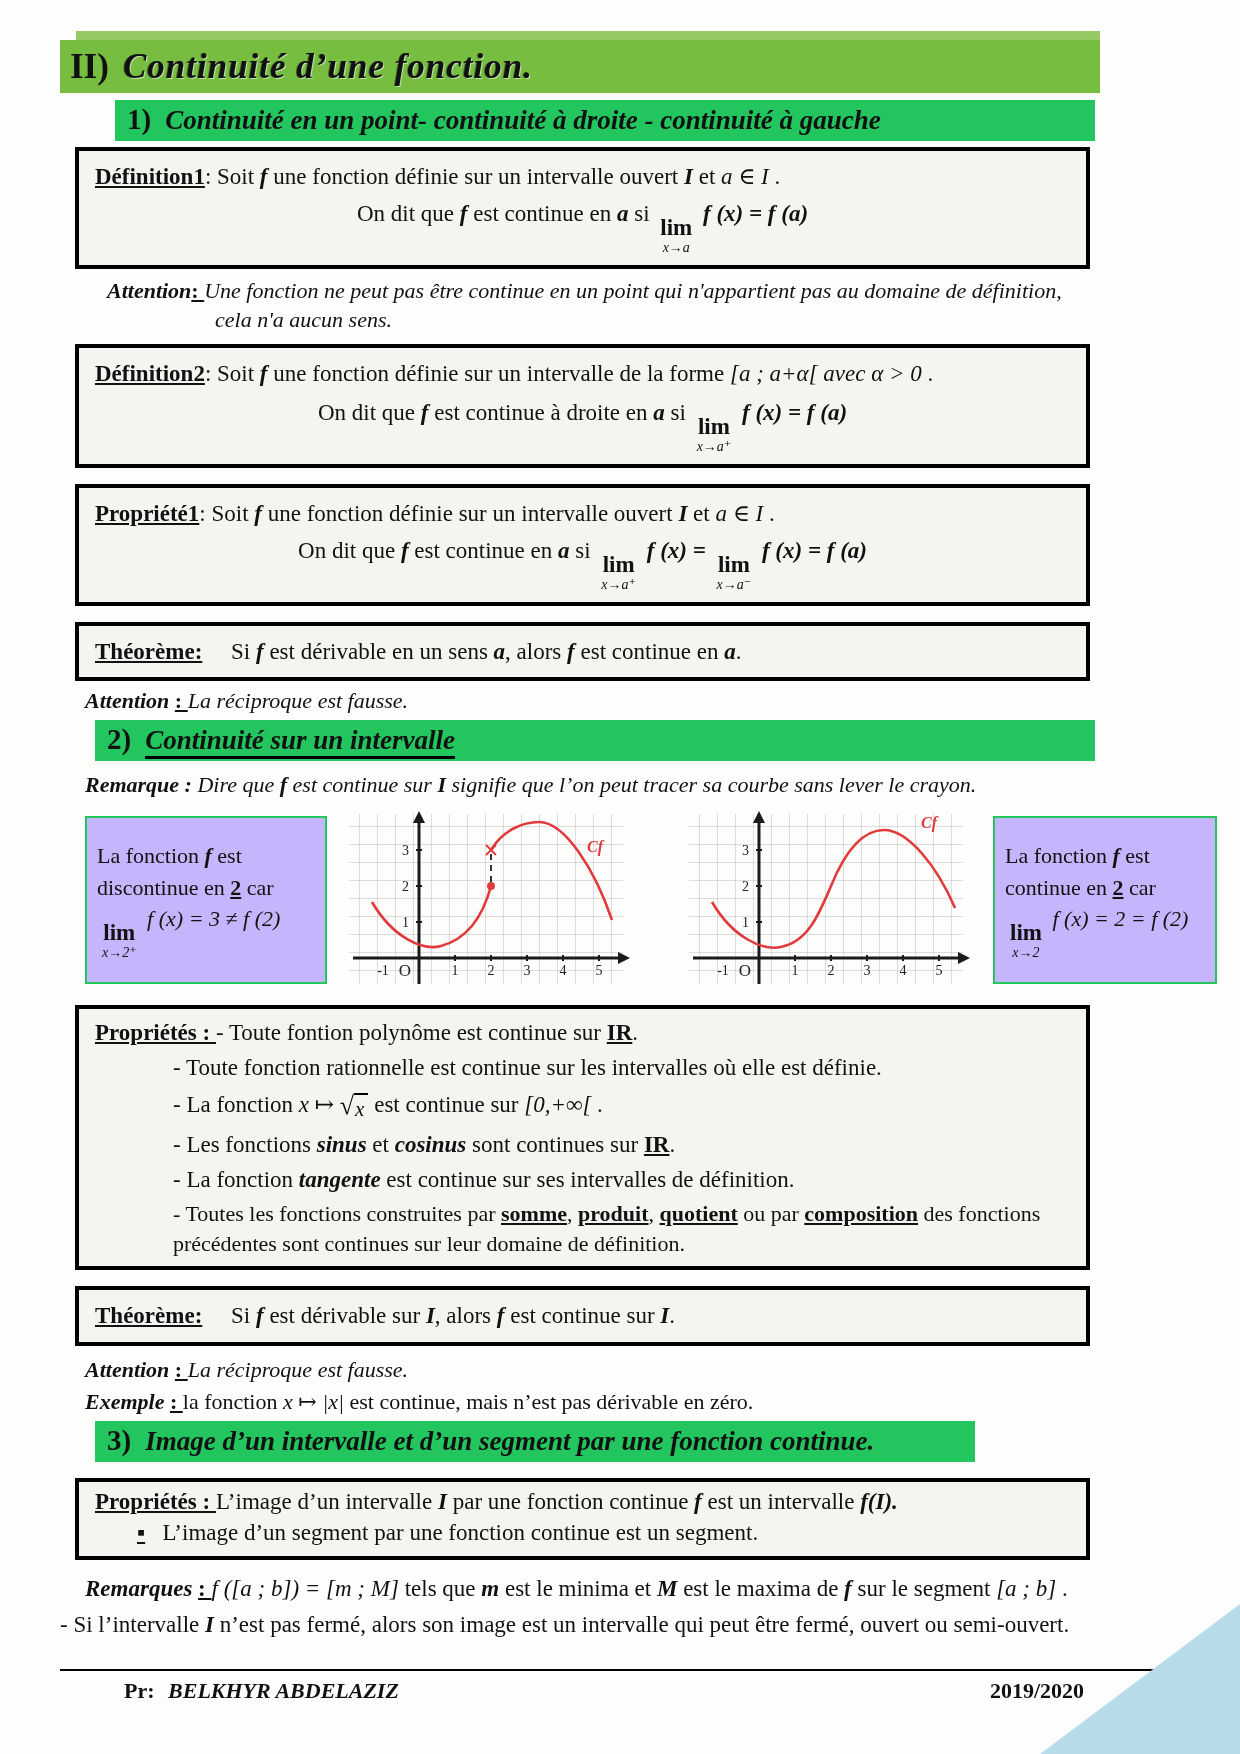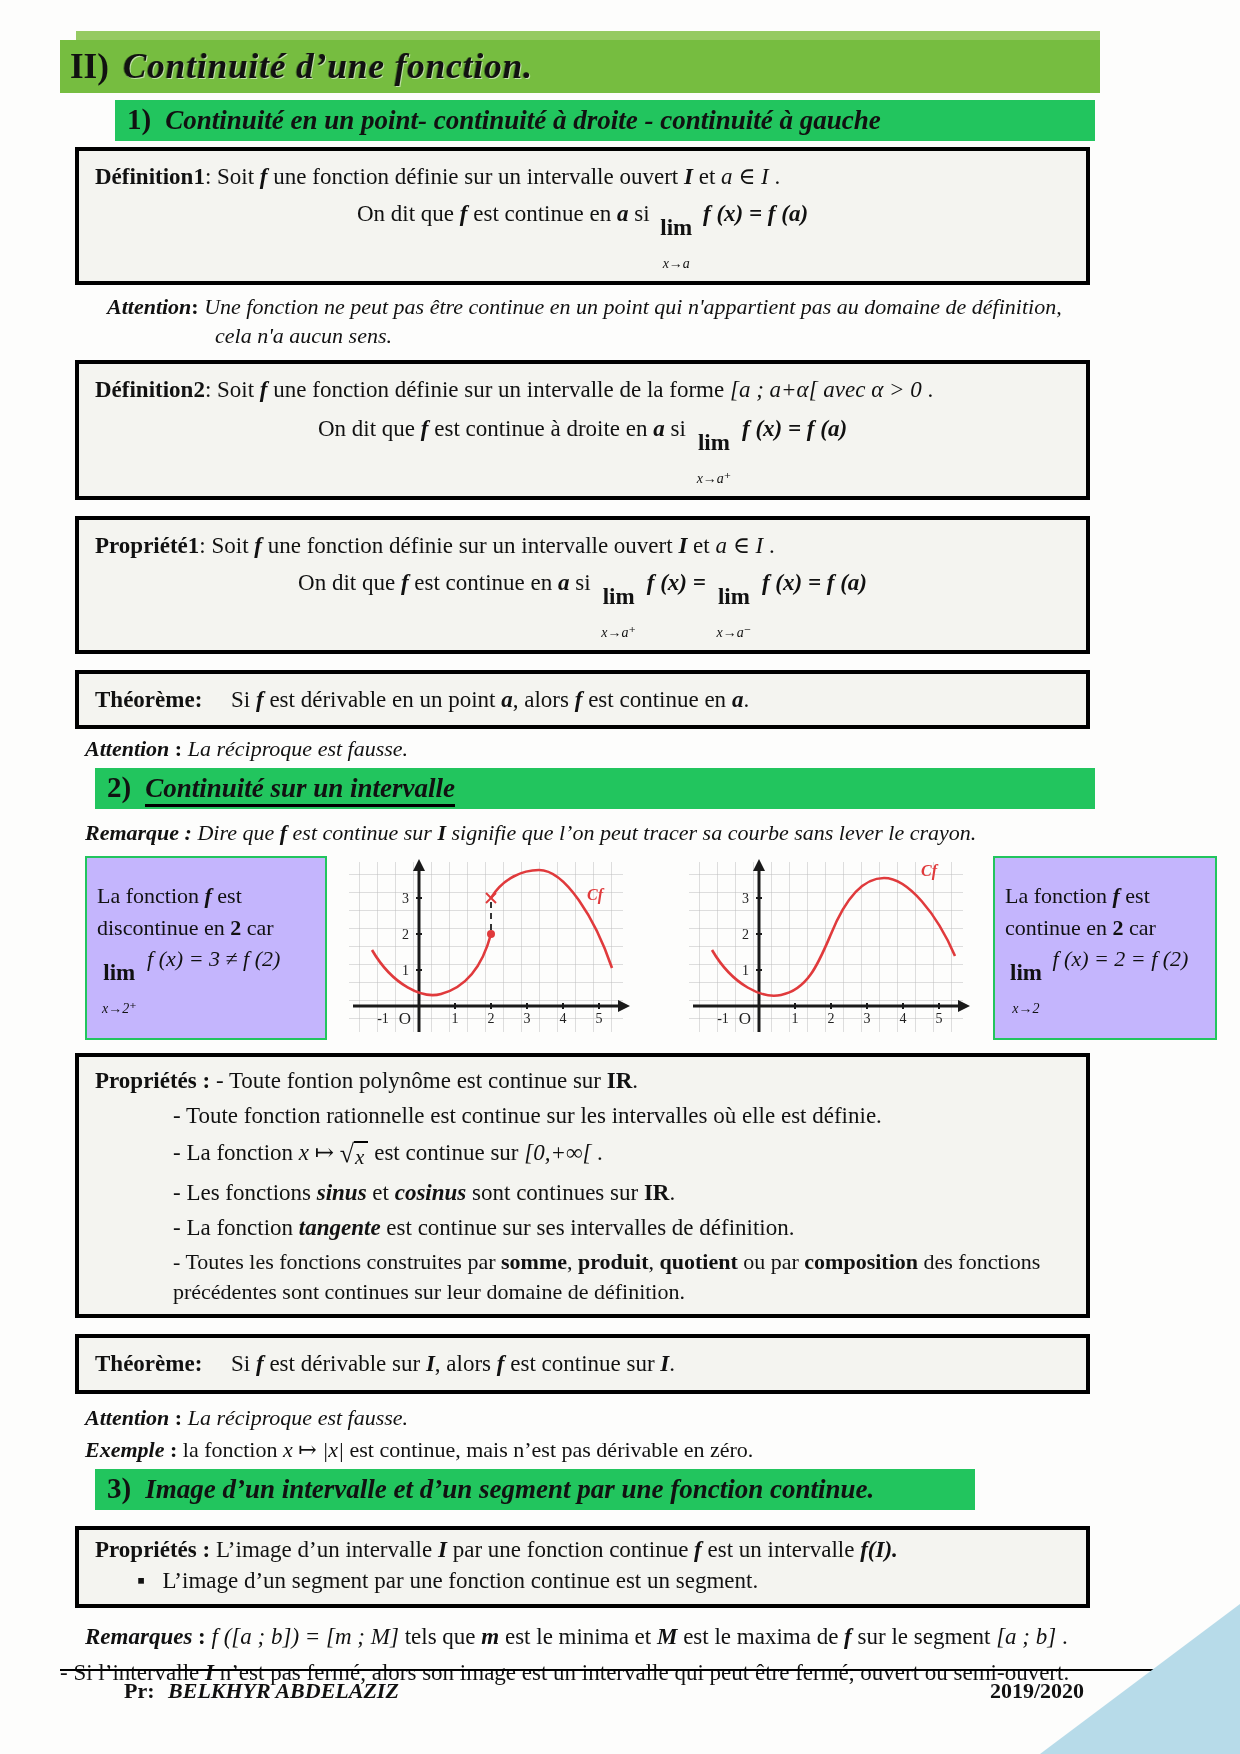--- a/index.html
+++ b/index.html
@@ -19,29 +19,29 @@
   .secbar .stitle{font-weight:700;font-style:italic;font-size:27px;margin-left:10px;}
   .s1{margin-left:115px;width:980px;}
   .s2{margin-left:95px;width:1000px;margin-top:4px;}
   .s2 .stitle{border-bottom:3px solid #000;padding-bottom:1px;}
   .s3{margin-left:95px;width:880px;margin-top:4px;}
   .box{border:4px solid #000;background:#f4f4f0;margin-left:75px;width:1015px;
        box-sizing:border-box;padding:10px 16px;font-size:23px;line-height:1.35;}
   .center{text-align:center;}
   .note{font-size:22px;margin-left:85px;margin-top:8px;line-height:1.3;}
   .attn1{padding-left:130px;text-indent:-108px;width:990px;box-sizing:border-box;}
-  .sg-b{font-weight:700;}
+  .sg-b{font-weight:700;text-decoration:underline;}
   .sg-i{font-style:italic;}
   .sg-bi{font-weight:700;font-style:italic;}
   .sg-math{font-style:italic;}
   .sg-mathb{font-style:italic;font-weight:700;}
   .limwrap{display:inline-flex;flex-direction:column;align-items:center;vertical-align:-14px;
            margin:0 5px;line-height:1;}
   .limtop{font-weight:700;font-size:23px;}
-  .limunder{font-size:14px;font-style:italic;margin-top:18px;}
+  .limunder{font-size:14px;font-style:italic;margin-top:2px;}
   .sqrt{display:inline-flex;align-items:flex-start;vertical-align:-2px;}
   .sqrt .rad{font-size:26px;line-height:1;}
   .sqrt .radicand{border-top:2px solid #000;font-style:italic;padding:0 4px 0 1px;font-size:21px;}
   .ind{margin-left:78px;}
   .bul{margin-left:42px;}
   
   .figure{display:flex;align-items:center;margin-left:85px;margin-top:8px;gap:14px;}
   .gbox{border:2px solid #22c55e;padding:22px 10px;font-size:22px;line-height:1.45;background:#c4b5fd;}
   .gbox-left{width:218px;}
   .gbox-right{width:200px;margin-left:8px;}
@@ -100,21 +100,21 @@
       <div class="rich center" style="margin-top:6px;"><span>On dit que </span><span class="sg-bi">f </span><span>est continue en </span><span class="sg-bi">a</span><span> si  </span><span class="limwrap">
             <span class="limtop">lim</span>
             <span class="limunder">x→a⁺</span>
           </span><span class="sg-mathb"> f (x) = </span><span class="limwrap">
             <span class="limtop">lim</span>
             <span class="limunder">x→a⁻</span>
           </span><span class="sg-mathb"> f (x) = f (a)</span></div>
     </div>
 
     <div class="box" style="margin-top:16px;">
-      <div class="rich"><span class="sg-b">Théorème:</span><span>&nbsp;&nbsp;&nbsp;&nbsp;&nbsp;Si </span><span class="sg-bi">f </span><span>est dérivable en un point </span><span class="sg-bi">a</span><span>, alors </span><span class="sg-bi">f </span><span>est continue en </span><span class="sg-bi">a</span><span>.</span></div>
+      <div class="rich"><span class="sg-b">Théorème:</span><span>&nbsp;&nbsp;&nbsp;&nbsp;&nbsp;Si </span><span class="sg-bi">f </span><span>est dérivable en un sens </span><span class="sg-bi">a</span><span>, alors </span><span class="sg-bi">f </span><span>est continue en </span><span class="sg-bi">a</span><span>.</span></div>
     </div>
 
     <div class="note" style="margin-top:6px;"><span class="sg-bi">Attention </span><span class="sg-b">: </span><span class="sg-i">La réciproque est fausse.</span></div>
 
     <div class="secbar s2">
       <span class="snum">2)</span>
       <span class="stitle">Continuité sur un intervalle</span>
     </div>
 
 

